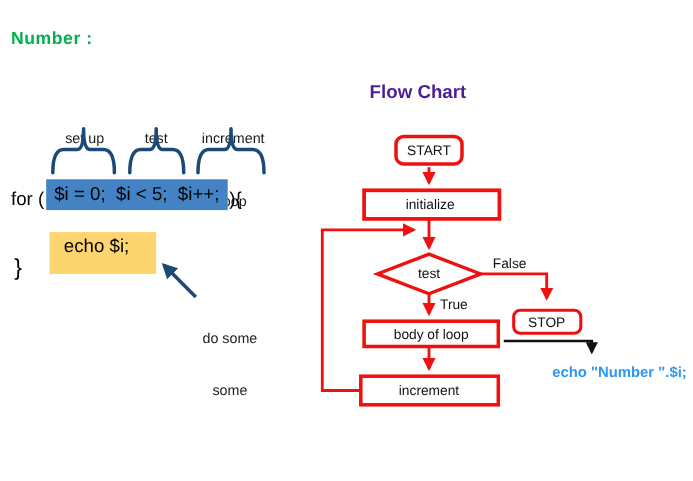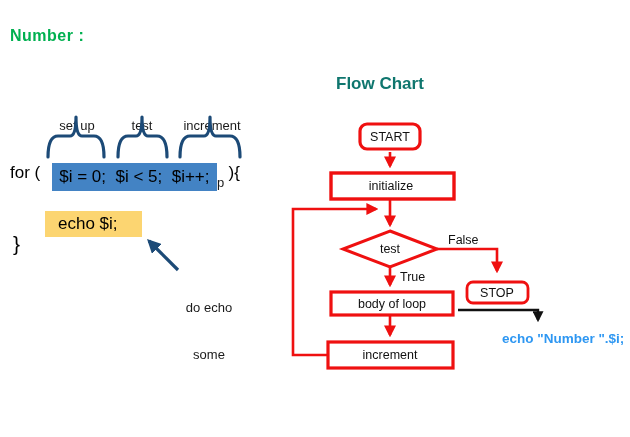--- a/index.html
+++ b/index.html
@@ -11,34 +11,34 @@
   .example-heading{
     left:10px;top:27px;font-size:16px;font-weight:bold;color:#00b050;letter-spacing:.5px;
   }
   .loop-label{
     top:78px;text-align:center;font-size:13px;line-height:19px;color:#1a1a1a;white-space:pre;
   }
   .lbl-1{left:46px;width:62px;}
   .lbl-2{left:111px;width:62px;}
   .lbl-3{left:176px;width:72px;}
   .for-line{
-    left:10px;top:163px;display:flex;align-items:flex-start;font-size:17px;color:#000;white-space:pre;
+    left:10px;top:163px;display:flex;align-items:flex-end;font-size:17px;color:#000;white-space:pre;
   }
   .hl-blue{
-    background:#4383c4;padding:4px 7px;margin:0 12px;white-space:pre;color:#000;
+    background:#4383c4;padding:4px 7px;margin:0 2px;white-space:pre;color:#000;
   }
   .hl-yellow{
-    left:45px;top:211px;width:97px;height:26px;background:#fcd571;
+    left:45px;top:211px;width:97px;height:38px;background:#fcd571;
     font-size:17px;line-height:26px;color:#000;padding-left:13px;box-sizing:border-box;white-space:pre;
   }
   .closing-brace{left:13px;top:232px;font-size:21px;color:#000;}
   .work-note{
     left:178px;top:269px;width:62px;text-align:center;font-size:13px;line-height:15.5px;color:#1a1a1a;white-space:pre;
   }
-  .flow-title{left:336px;top:74px;font-size:17px;font-weight:bold;color:#0f766e;}
+  .flow-title{left:336px;top:74px;font-size:17px;font-weight:bold;color:#4c1d95;}
   .echo-output{left:502px;top:331px;font-size:13.5px;font-weight:bold;color:#2e97f2;white-space:pre;}
   svg{display:block;}
   .flow-node-text{font-family:"Liberation Sans",sans-serif;font-size:12.5px;fill:#111;}
   .flow-edge-text{font-family:"Liberation Sans",sans-serif;font-size:12.5px;fill:#111;}
 </style>
 </head>
 <body>
 
 <div class="canvas">
 
@@ -78,21 +78,21 @@
   <svg class="abs" style="left:135px;top:228px;" width="55" height="48" viewBox="135 228 55 48">
     <defs>
       <marker id="arr-blue" markerUnits="userSpaceOnUse" markerWidth="14" markerHeight="14" viewBox="0 0 10 10" refX="8" refY="5" orient="auto">
         <path d="M0,0 L10,5 L0,10 z" fill="#1c4a77"></path>
       </marker>
     </defs>
     <line x1="178" y1="270" x2="149" y2="241" stroke="#1c4a77" stroke-width="3.2" marker-end="url(#arr-blue)"></line>
   </svg>
 
   <div class="abs work-note">
-    <div>do echo</div>
+    <div>do some</div>
     <div>some</div>
   </div>
 
   <div class="abs flow-title">Flow Chart</div>
 
   <svg class="abs" style="left:285px;top:115px;" width="265" height="260" viewBox="285 115 265 260">
     <defs>
       <marker id="arr-red" markerUnits="userSpaceOnUse" markerWidth="12" markerHeight="12" viewBox="0 0 10 10" refX="8" refY="5" orient="auto">
         <path d="M0,0 L10,5 L0,10 z" fill="#ef1010"></path>
       </marker>

